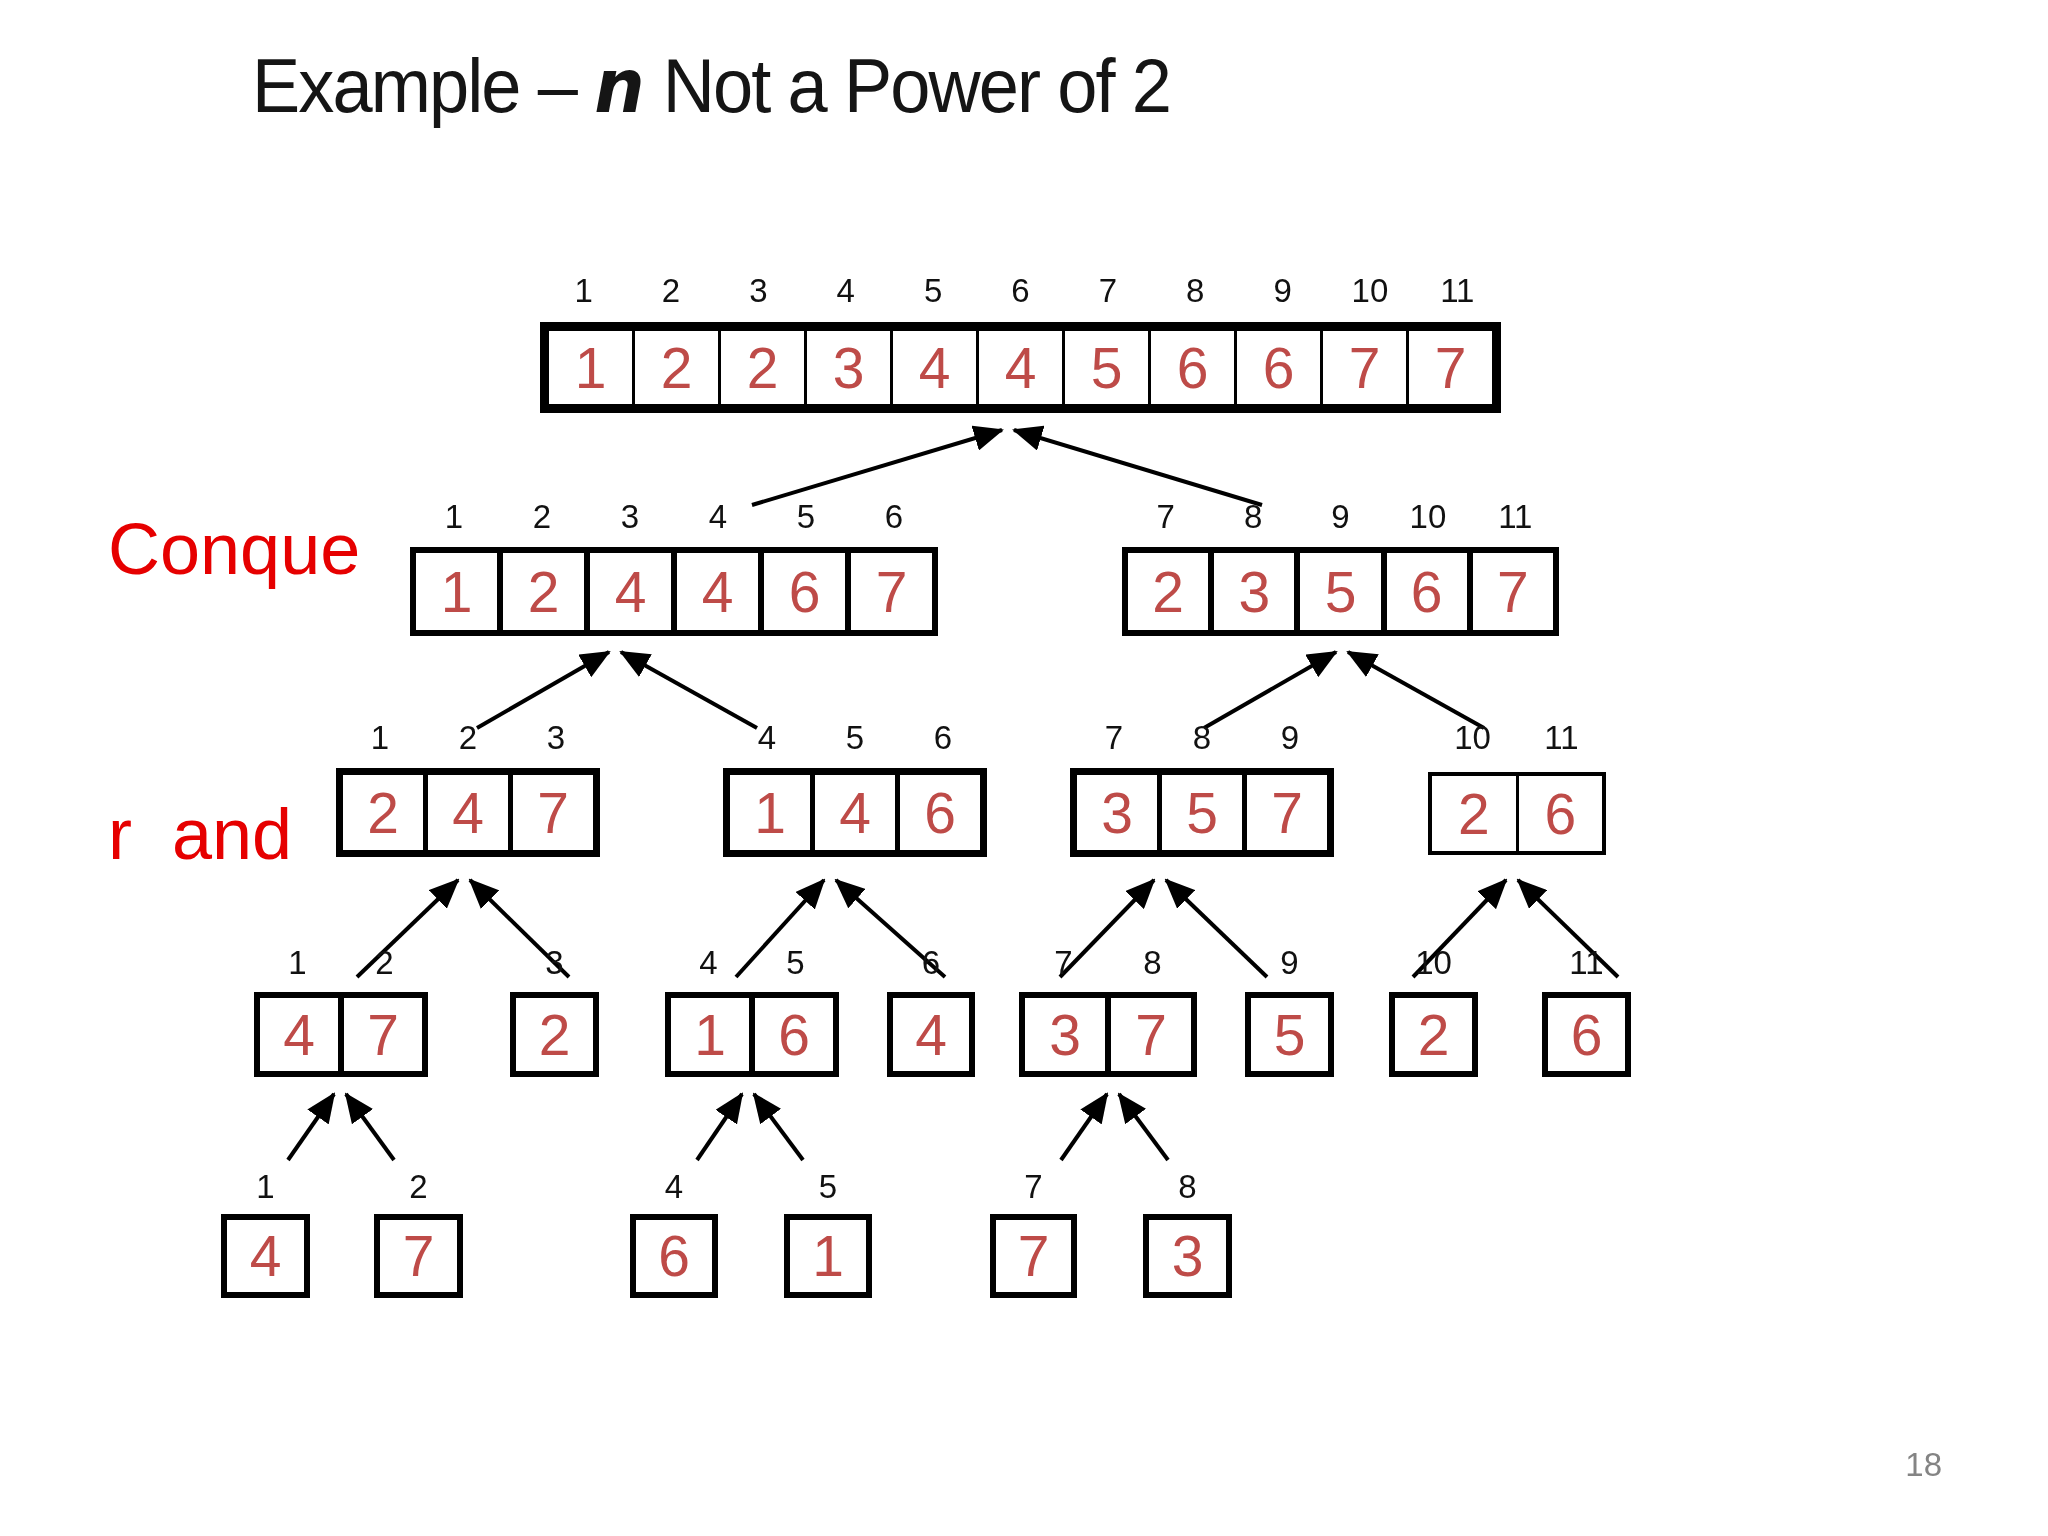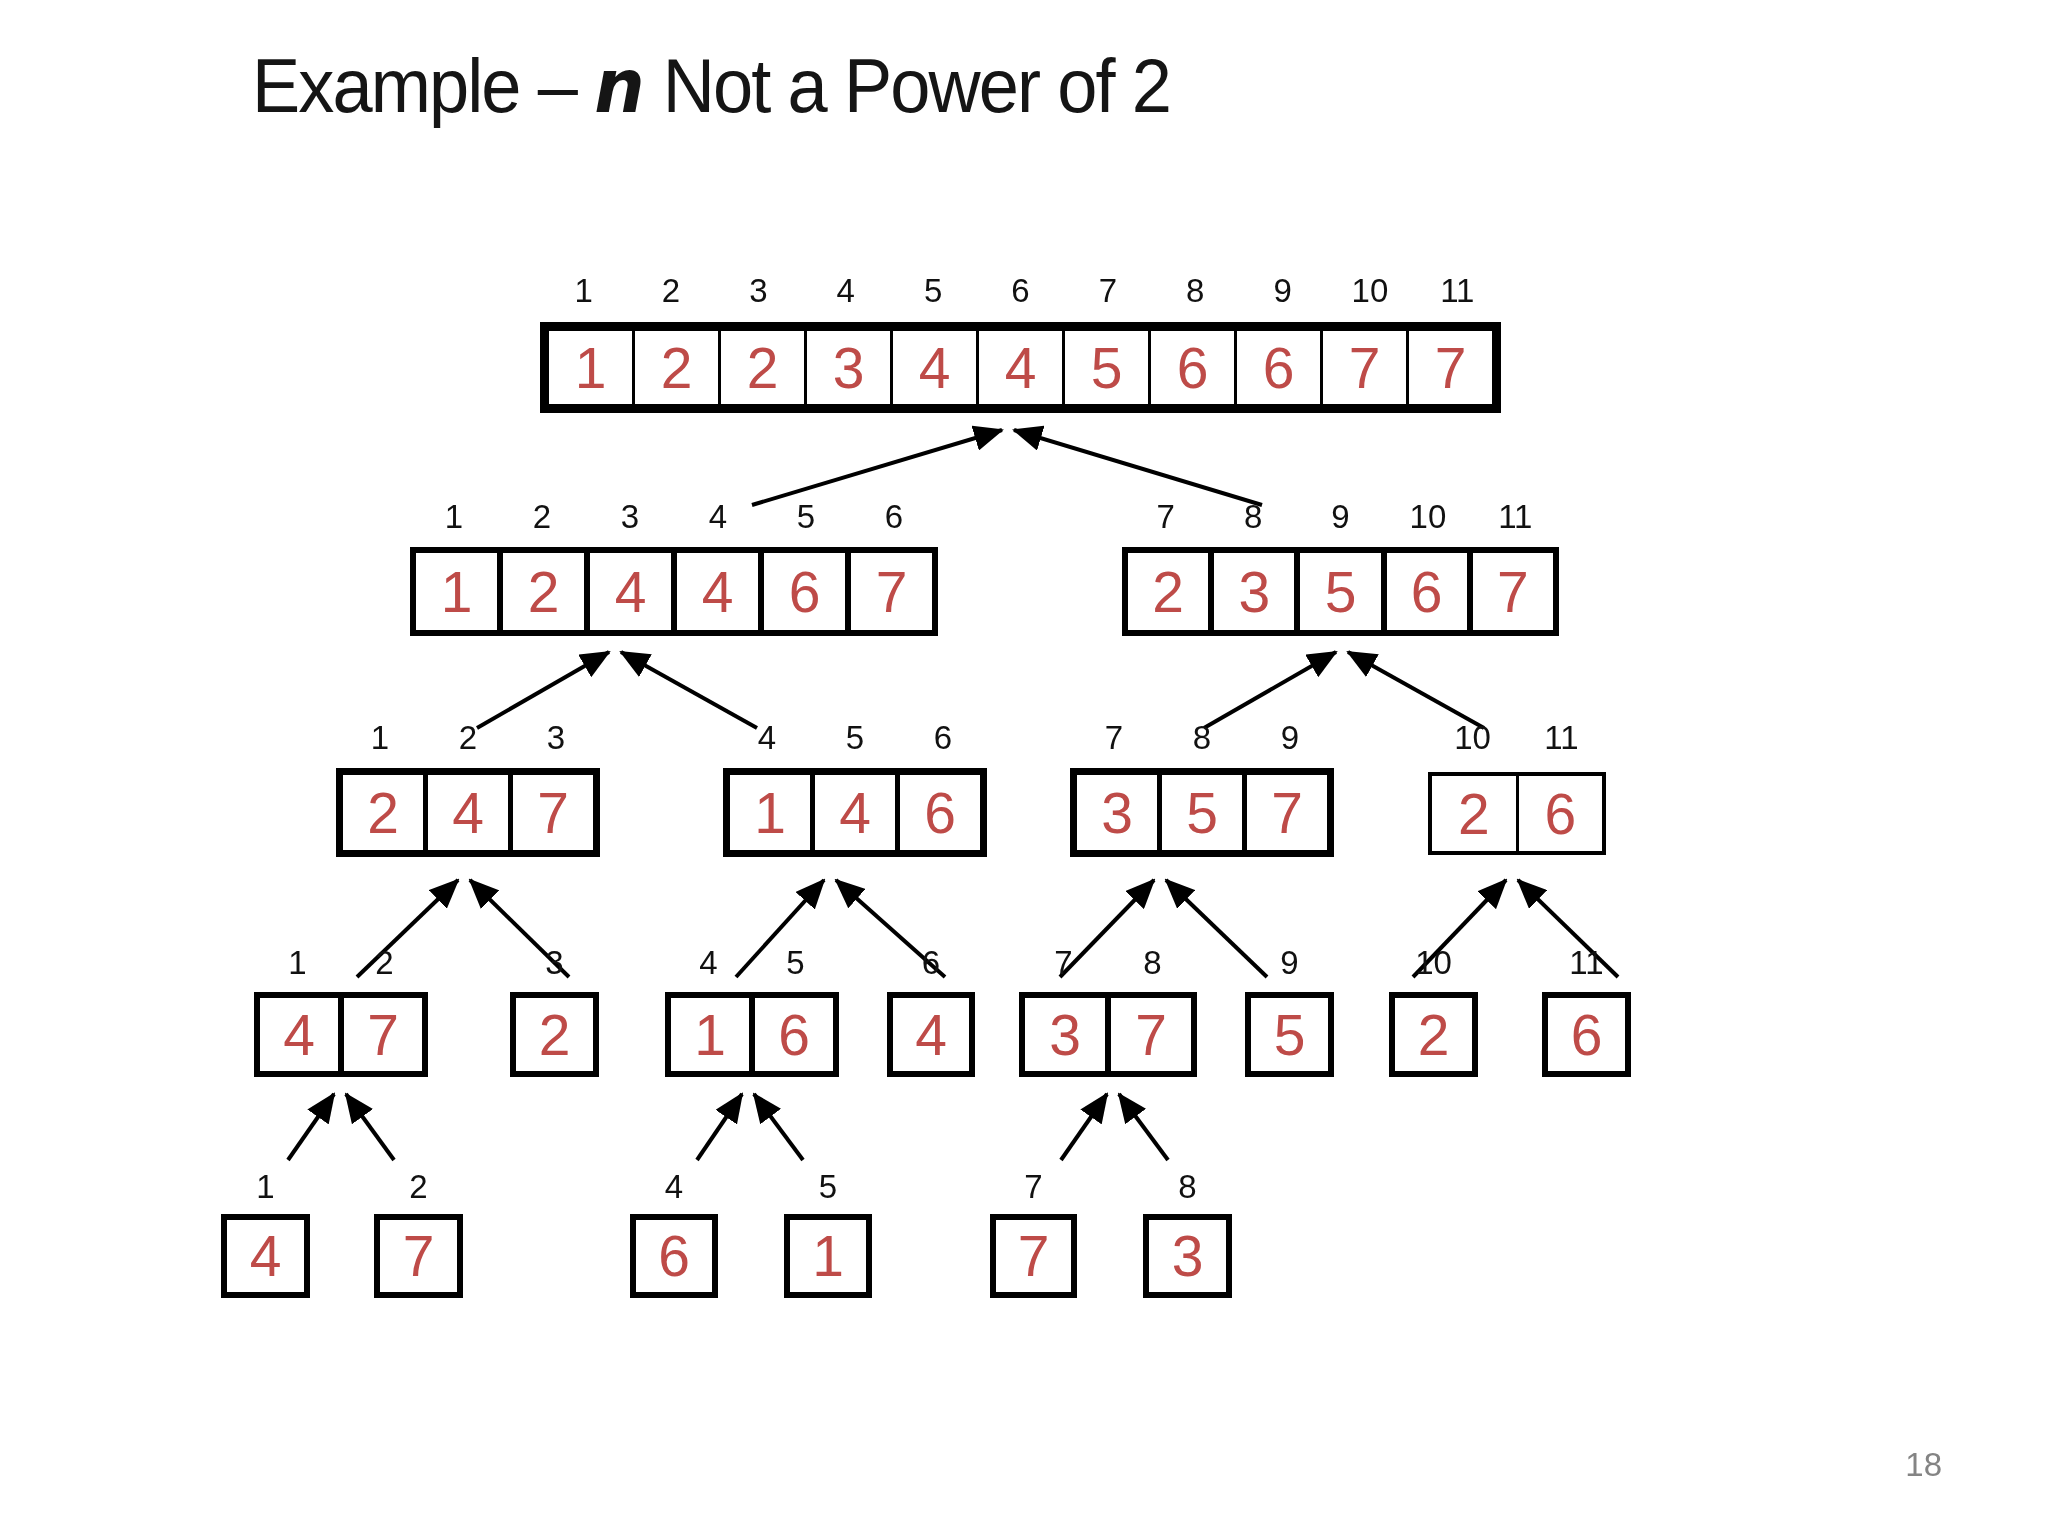--- a/index.html
+++ b/index.html
@@ -20,20 +20,22 @@
   .page-number{position:absolute;right:106px;bottom:52px;font-size:33px;color:#848484;}
 </style>
 </head>
 <body>
 
 <div class="slide">
 
   <h1 class="title"><span>Example – </span><span class="emph">n</span><span> Not a Power of 2</span></h1>
 
   <div class="side-label" style="color: rgb(230, 0, 0);">
+    <div>Conque</div>
+    <div>r  and</div>
   </div>
 
   <svg id="arrow-layer" width="2048" height="1536">
     <defs>
       <marker id="ah" markerWidth="7.5" markerHeight="6.5" refX="7" refY="3.25" orient="auto">
         <path d="M0,0 L7.5,3.25 L0,6.5 z" fill="#000"></path>
       </marker>
     </defs>
     <g id="arrow-group" stroke="#000" stroke-width="4">
         <line x1="752" y1="505" x2="1002" y2="430" marker-end="url(#ah)"></line>

